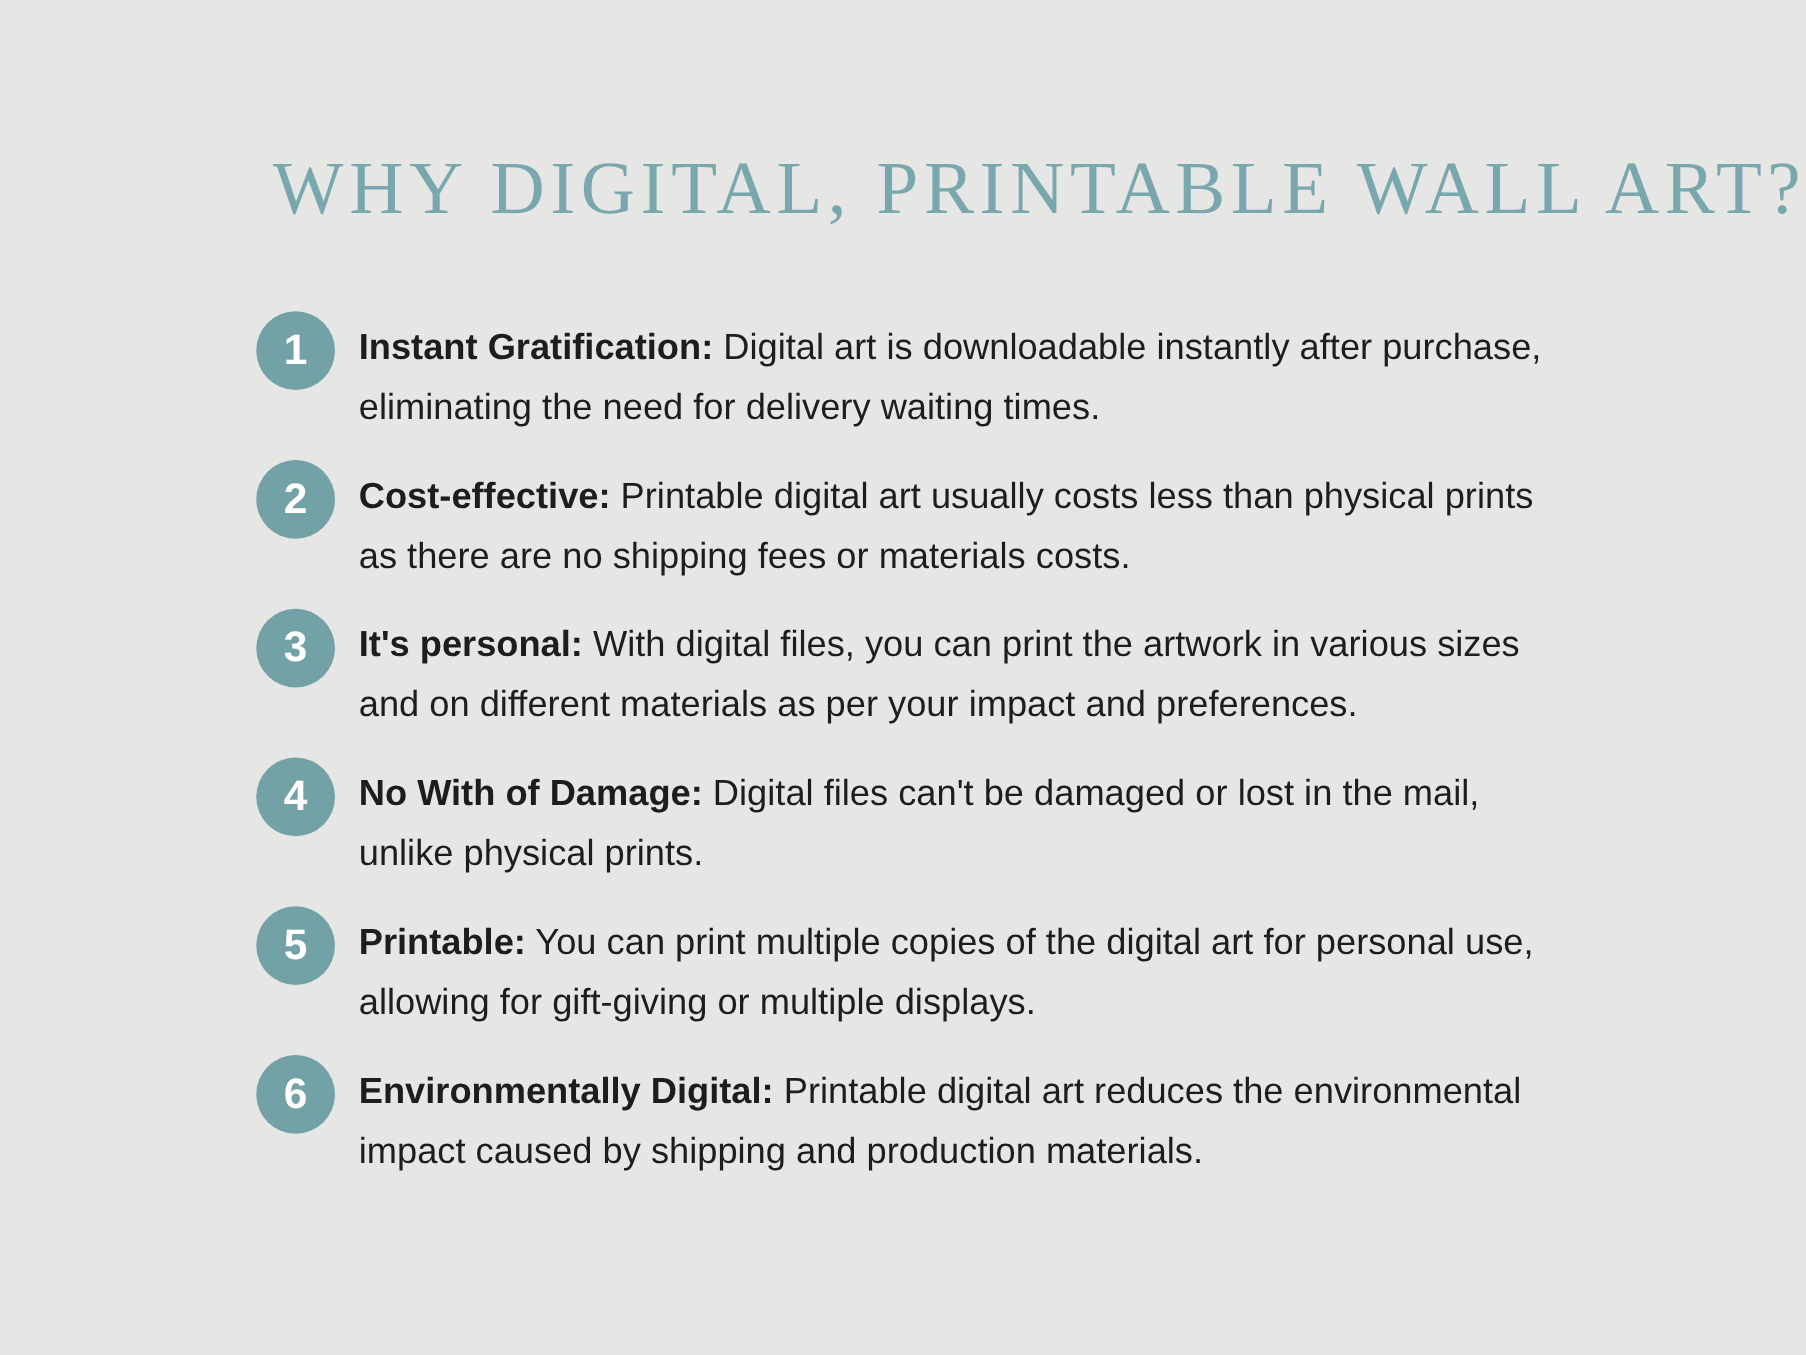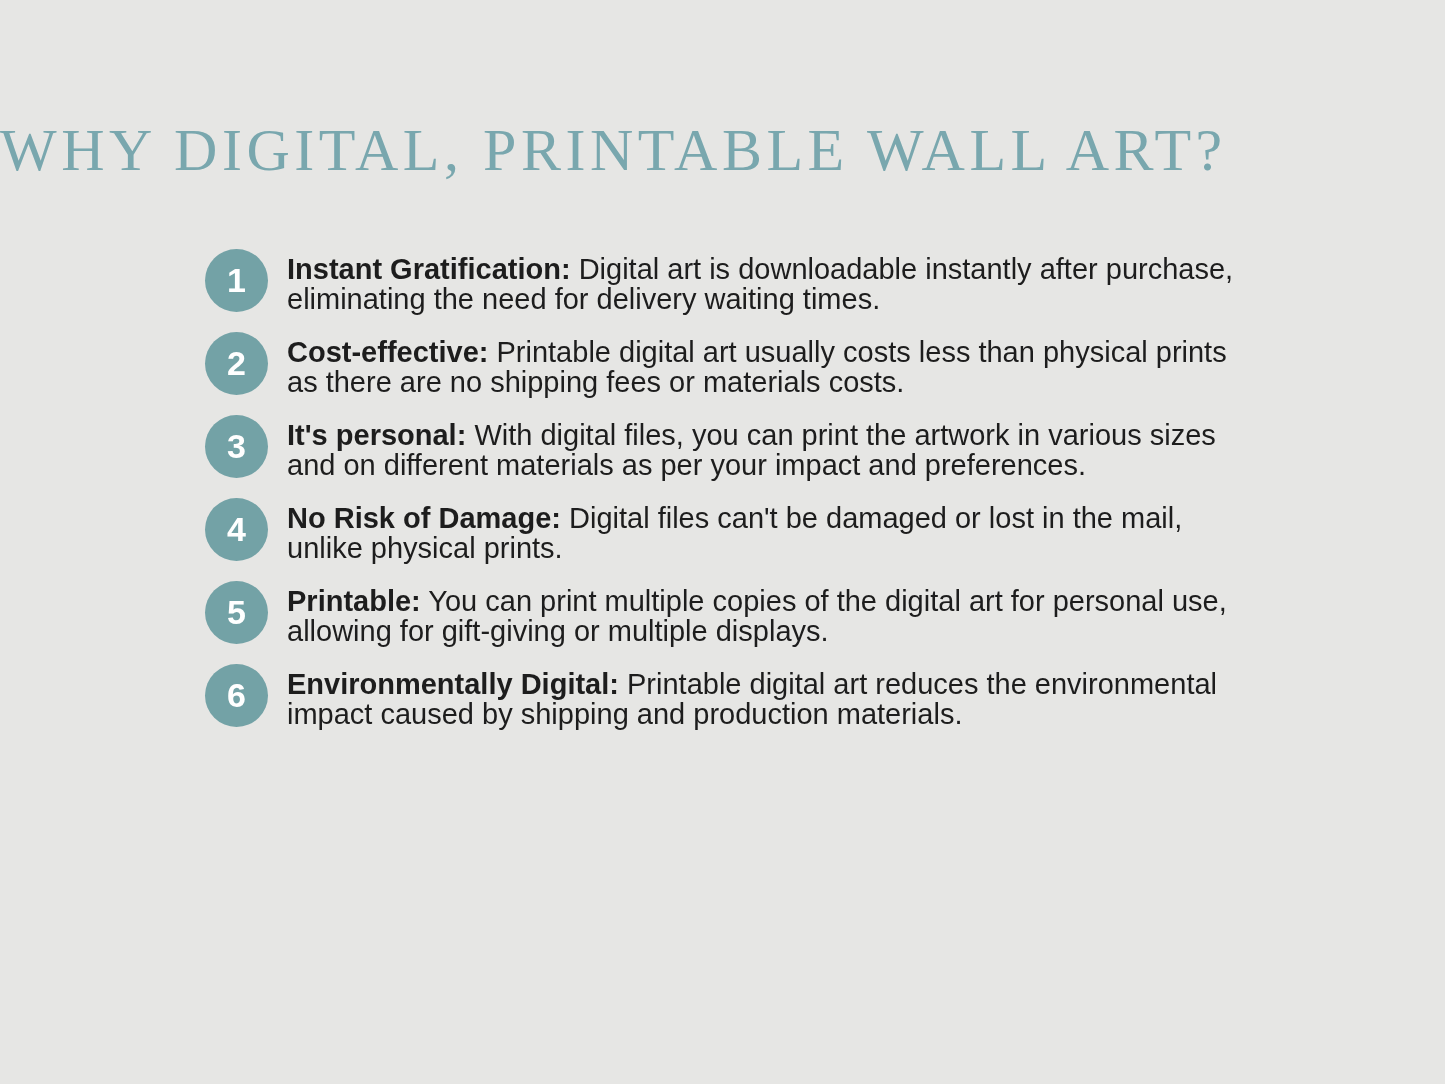--- a/index.html
+++ b/index.html
@@ -18,21 +18,21 @@
   body {
     background: var(--bg);
     font-family: "Liberation Sans", sans-serif;
   }
   .page {
     width: 1445px;
     height: 1084px;
     padding-top: 120px;
   }
   .title {
-    text-align: left;
+    text-align: right;
     font-family: "Liberation Serif", "DejaVu Serif", serif;
     font-weight: 400;
     font-size: 60px;
     letter-spacing: 0.075em;
     color: var(--title);
     line-height: 1.0;
     white-space: nowrap;
   }
   .list {
     margin: 74px 0 0 205px;
@@ -56,21 +56,21 @@
     font-weight: 700;
     display: flex;
     align-items: center;
     justify-content: center;
     margin-top: -5px;
     margin-right: 19px;
   }
   .text {
     max-width: 950px;
     font-size: 29px;
-    line-height: 30px;
+    line-height: 48px;
     color: var(--text);
   }
   .text strong { font-weight: 700; }
 </style>
 </head>
 <body>
 
 <div class="page">
   <h1 class="title">WHY DIGITAL, PRINTABLE WALL ART?</h1>
 
@@ -86,21 +86,21 @@
       <p class="text"><strong>Cost-effective:</strong><span> Printable digital art usually costs less than physical prints as there are no shipping fees or materials costs.</span></p>
     </div>
 
     <div class="item">
       <div class="num">3</div>
       <p class="text"><strong>It's personal:</strong><span> With digital files, you can print the artwork in various sizes and on different materials as per your impact and preferences.</span></p>
     </div>
 
     <div class="item">
       <div class="num">4</div>
-      <p class="text"><strong>No Risk of Damage:</strong><span> Digital files can't be damaged or lost in the mail, unlike physical prints.</span></p>
+      <p class="text"><strong>No With of Damage:</strong><span> Digital files can't be damaged or lost in the mail, unlike physical prints.</span></p>
     </div>
 
     <div class="item">
       <div class="num">5</div>
       <p class="text"><strong>Printable:</strong><span> You can print multiple copies of the digital art for personal use, allowing for gift-giving or multiple displays.</span></p>
     </div>
 
     <div class="item">
       <div class="num">6</div>
       <p class="text"><strong>Environmentally Digital:</strong><span> Printable digital art reduces the environmental impact caused by shipping and production materials.</span></p>

